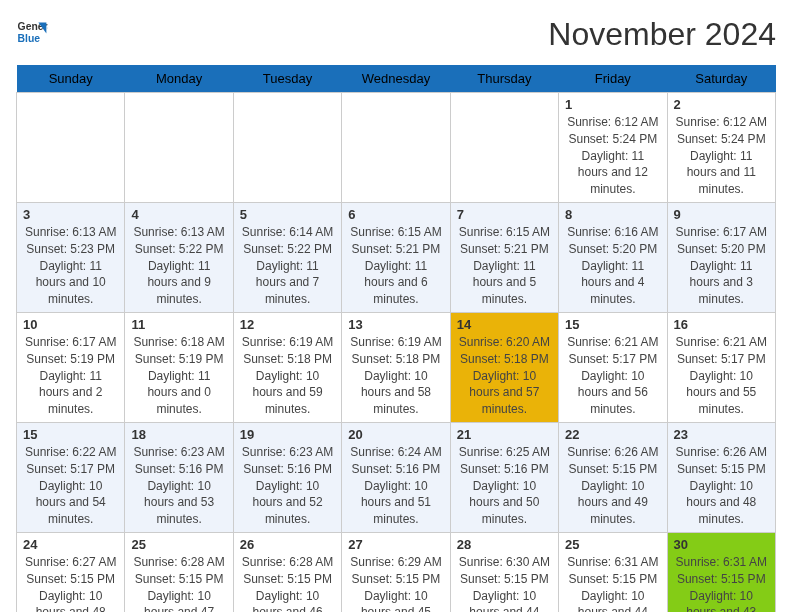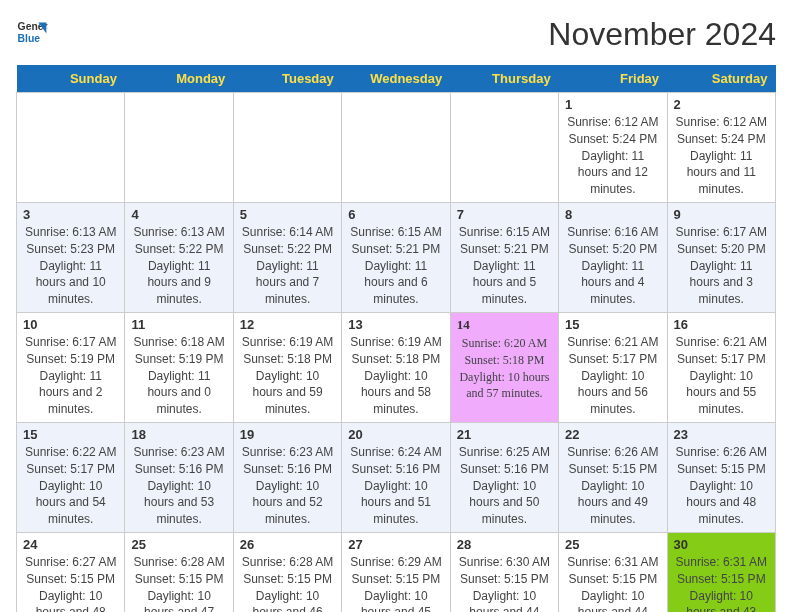--- a/index.html
+++ b/index.html
@@ -37,25 +37,25 @@
       font-size: 14px;
       color: #555;
     }
     table {
       width: 100%;
       border-collapse: collapse;
       table-layout: fixed;
     }
     thead th {
       background-color: #1a6fba;
-      color: #fde047;
-      text-align: right;
+      color: #000000;
+      text-align: center;
       padding: 6px 8px;
       font-size: 13px;
-      font-weight: bold;
+      font-weight: normal;
     }
     td {
       border: 1px solid #ccc;
       vertical-align: top;
       padding: 4px 6px;
       font-size: 10.5px;
       color: #333;
       height: 80px;
     }
     .day-number {
@@ -196,21 +196,21 @@
           <div class="day-info" style="white-space: pre-line;">Sunrise: 6:19 AM
 Sunset: 5:18 PM
 Daylight: 10 hours and 59 minutes.</div>
         </td>
         <td style="background-color: rgb(255, 255, 255);">
           <div class="day-number">13</div>
           <div class="day-info" style="white-space: pre-line;">Sunrise: 6:19 AM
 Sunset: 5:18 PM
 Daylight: 10 hours and 58 minutes.</div>
         </td>
-        <td style="background-color: #f0abfc; font-family: Liberation Serif, serif;">
+        <td style="background-color: #eab308;">
           <div class="day-number">14</div>
           <div class="day-info" style="white-space: pre-line;">Sunrise: 6:20 AM
 Sunset: 5:18 PM
 Daylight: 10 hours and 57 minutes.</div>
         </td>
         <td style="background-color: rgb(255, 255, 255);">
           <div class="day-number">15</div>
           <div class="day-info" style="white-space: pre-line;">Sunrise: 6:21 AM
 Sunset: 5:17 PM
 Daylight: 10 hours and 56 minutes.</div>

